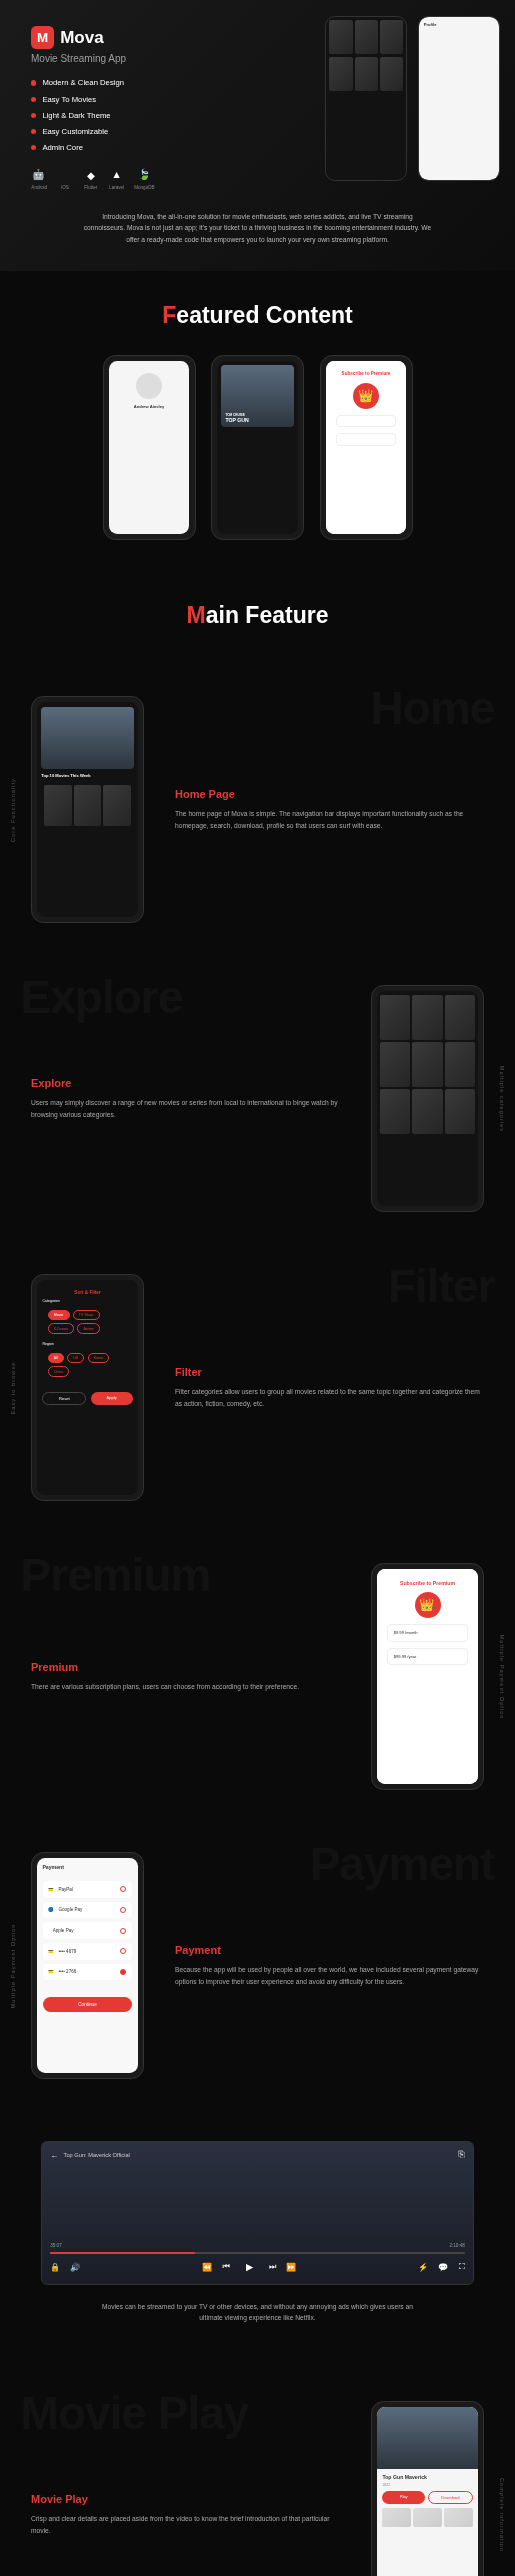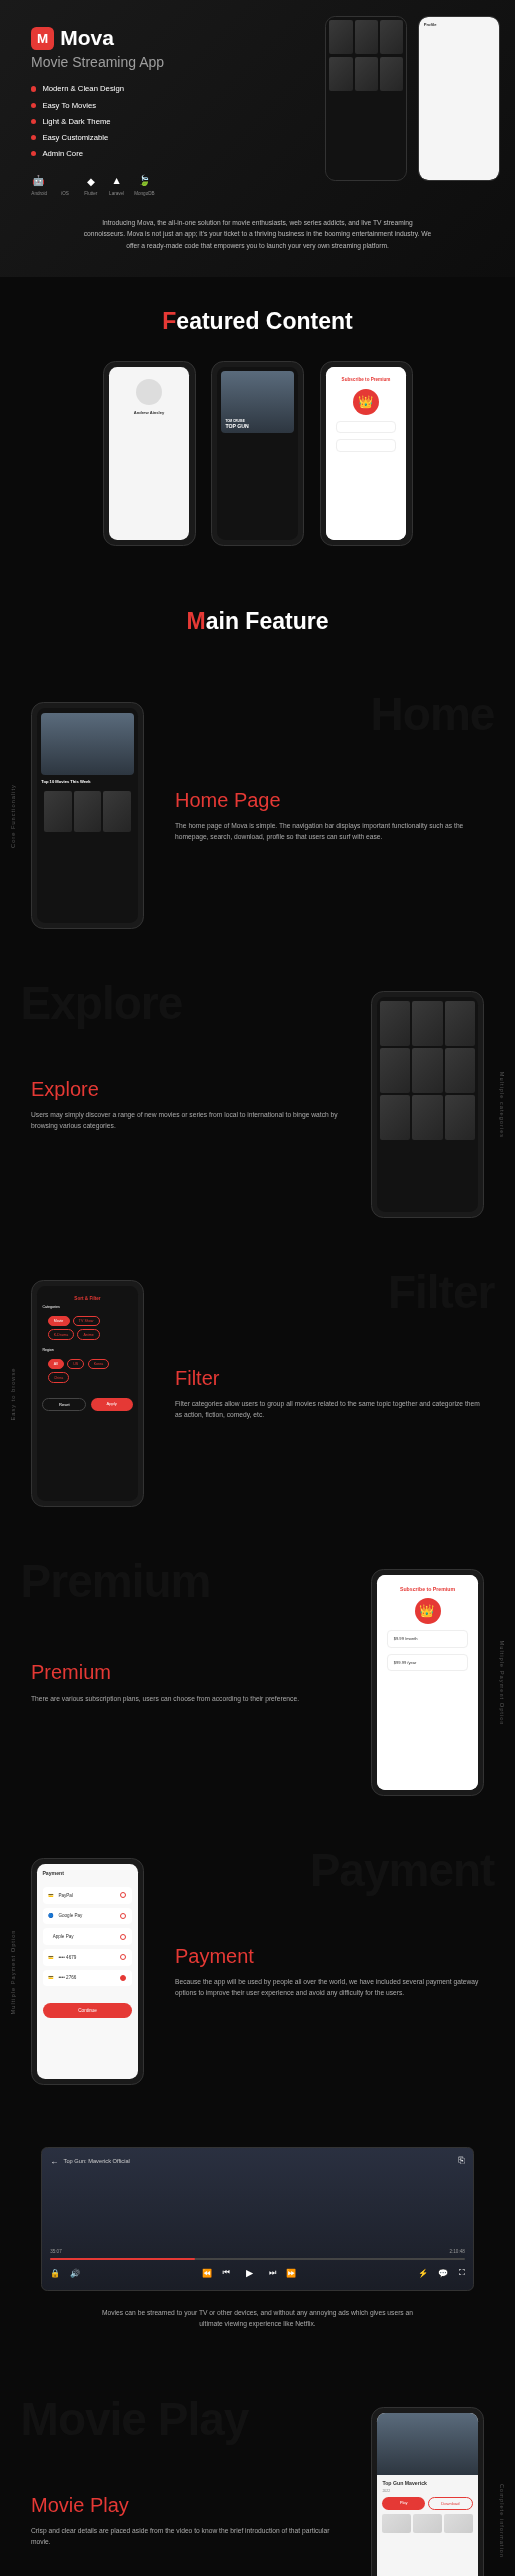--- a/index.html
+++ b/index.html
@@ -1,41 +1,41 @@
 <!DOCTYPE html>
 <html style="font-size:8.2px"><head>
 <meta charset="utf-8">
 <style>
 *{margin:0;padding:0;box-sizing:border-box}
 body{background:#0a0a0a;font-family:-apple-system,BlinkMacSystemFont,'Segoe UI',Arial,sans-serif;color:#fff;width:515px}
 .section{padding:31px 65px;position:relative}
 .hero{background:linear-gradient(135deg,#1a1a1a 0%,#0d0d0d 100%);padding:26px 31px}
 .logo-row{display:flex;align-items:center;gap:6.2px;margin-bottom:4.1px}
 .logo-badge{width:23px;height:23px;background:#e53935;border-radius:5.2px;display:flex;align-items:center;justify-content:center;font-weight:900;font-size:13.4px;color:#fff}
-.logo-text{font-size:21px;font-weight:700}
-.subtitle{color:#9e9e9e;font-size:14px;margin-bottom:14.4px}
+.logo-text{font-size:17px;font-weight:700}
+.subtitle{color:#9e9e9e;font-size:10px;margin-bottom:14.4px}
 .feature-list{display:flex;flex-direction:column;gap:7.2px;margin-bottom:14.4px}
 .feature-item{display:flex;align-items:center;gap:6.2px;font-size:7.7px}
 .bullet{width:5.2px;height:5.2px;background:#e53935;border-radius:50%}
 .tech-row{display:flex;gap:9.3px;margin-top:10.3px}
 .tech-badge{display:flex;flex-direction:column;align-items:center;gap:2.1px}
 .tech-icon{width:16.5px;height:16.5px;display:flex;align-items:center;justify-content:center;font-size:10.3px}
 .tech-label{font-size:4.6px;color:#888}
 .intro-text{text-align:center;font-size:6.7px;line-height:1.7;color:#bbb;padding:0 52px;margin-top:20.6px}
 .section-title{font-size:23px;font-weight:800;text-align:center;margin-bottom:26px}
 .accent{color:#e53935}
 .phones-row{display:flex;justify-content:center;gap:15.5px;margin-top:20.6px}
 .phone{width:93px;height:185px;background:#1a1a1a;border-radius:12.4px;border:1.5px solid #333;padding:5.2px;position:relative;overflow:hidden}
 .phone-dark{background:#121212}
 .phone-light{background:#f5f5f5}
 .phone-content{width:100%;height:100%;border-radius:8.2px;overflow:hidden;font-size:3.6px}
 .feat-block{display:flex;align-items:center;gap:31px;padding:31px 31px;position:relative}
 .feat-block.reverse{flex-direction:row-reverse}
 .feat-text{flex:1}
-.feat-title{font-size:20px;font-weight:400;margin-bottom:8.2px}
+.feat-title{font-size:11px;font-weight:700;margin-bottom:8.2px}
 .feat-desc{font-size:6.7px;line-height:1.7;color:#aaa}
 .feat-phone{flex:0 0 113px}
 .feat-phone .phone{width:113px;height:227px}
 .bg-word{position:absolute;font-size:46px;font-weight:900;color:rgba(120,120,120,0.08);z-index:0;pointer-events:none;letter-spacing:-1px}
 .side-label{position:absolute;font-size:5.7px;color:#555;writing-mode:vertical-rl;text-orientation:mixed;letter-spacing:1px}
 .side-left{left:10.3px;top:50%;transform:translateY(-50%) rotate(180deg)}
 .side-right{right:10.3px;top:50%;transform:translateY(-50%)}
 .hero-phones{position:absolute;right:15.5px;top:15.5px;display:flex;gap:10.3px}
 .hero-phone{width:82px;height:165px;background:#1a1a1a;border-radius:10.3px;border:1px solid #333;overflow:hidden}
 .movie-screen{padding:31px 41px}

